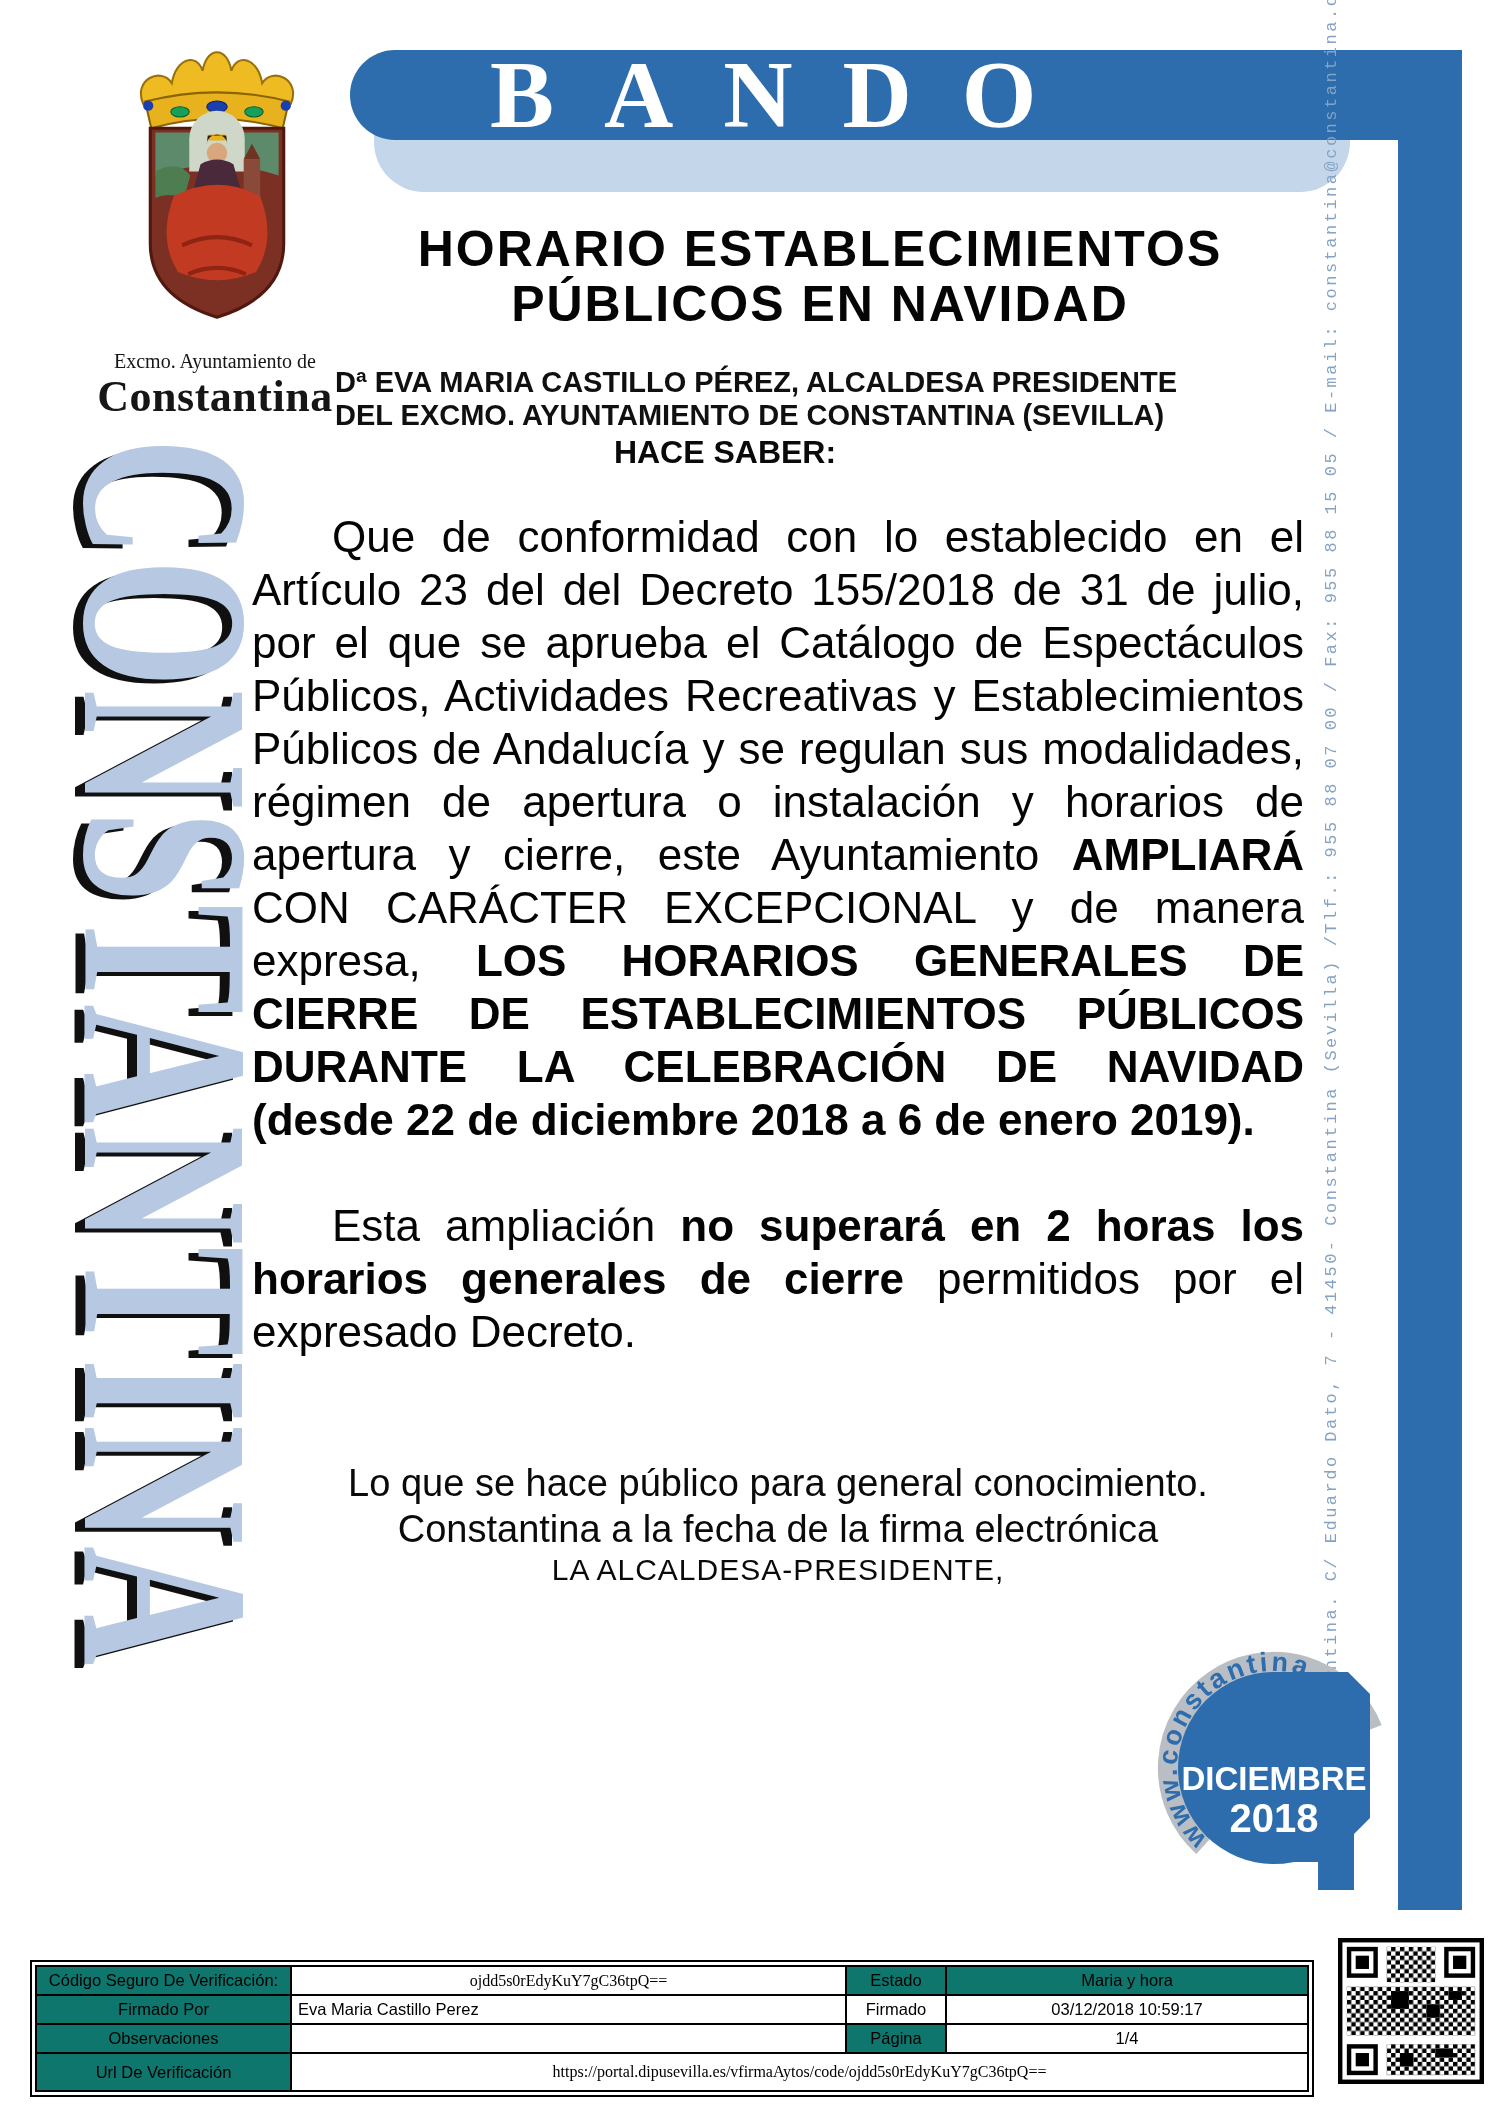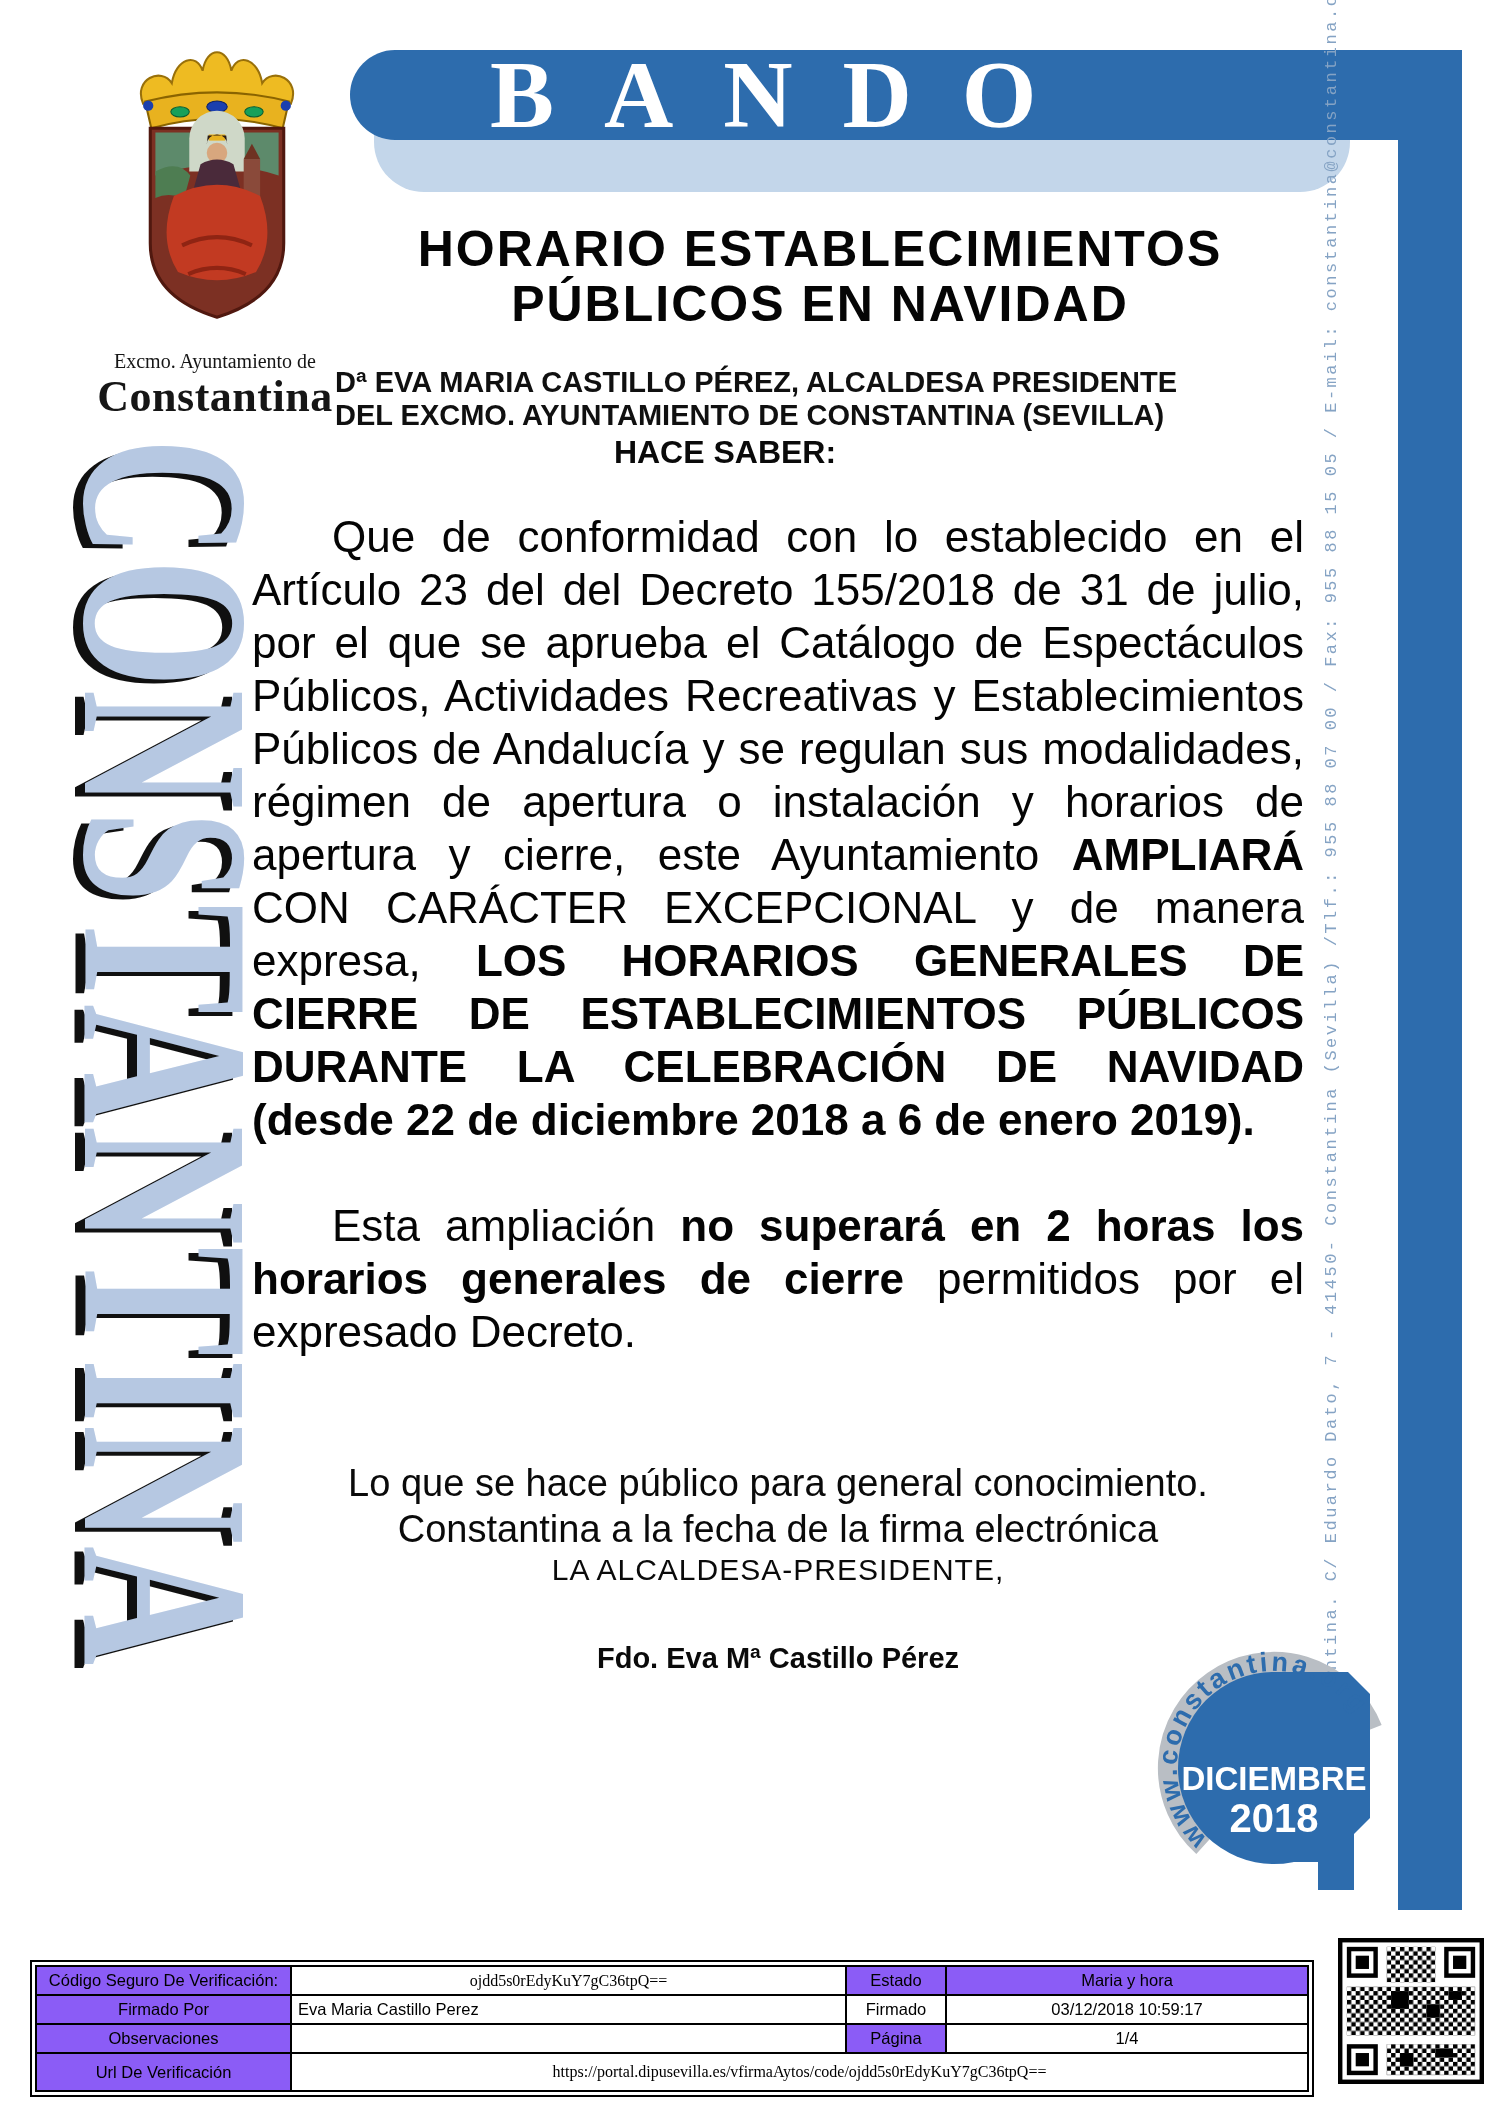--- a/index.html
+++ b/index.html
@@ -57,21 +57,21 @@
   .sig { top:1642px; font-size:29px; font-weight:bold; }
 
   
   .stamp { position:absolute; left:1146px; top:1650px; width:258px; height:242px; }
 
   
   .vtable-wrap { position:absolute; left:30px; top:1960px; width:1284px;
     border:2px solid #000; padding:3px; box-sizing:border-box; background:#fff; }
   .vtable { border-collapse:collapse; width:100%; table-layout:fixed; font-size:16.5px; color:#000; }
   .vtable td { border:2px solid #000; height:27px; padding:0 6px; overflow:hidden; white-space:nowrap; }
-  .vtable .lbl { background:#8b5cf6; text-align:center; }
+  .vtable .lbl { background:#0f766e; text-align:center; }
   .vtable .ctr { text-align:center; }
   .vtable .mono { font-family:Liberation Serif, serif; font-size:16px; text-align:center; }
   .vtable .url-row td { height:36px; }
 
   .qr { position:absolute; left:1338px; top:1938px; width:146px; height:146px; }
 </style>
 </head>
 <body>
 
 <div class="page">
@@ -126,21 +126,20 @@
   <div class="hace-saber">HACE SABER:</div>
 
   <div class="body-text">
     <p class="para"><span>Que de conformidad con lo establecido en el Artículo 23 del del Decreto 155/2018 de 31 de julio,  por el que se aprueba el Catálogo de Espectáculos Públicos, Actividades Recreativas y Establecimientos Públicos de Andalucía y se regulan sus modalidades, régimen de apertura o instalación y horarios de apertura y cierre, este Ayuntamiento </span><span class="b">AMPLIARÁ</span><span> CON CARÁCTER EXCEPCIONAL y de manera expresa, </span><span class="b">LOS HORARIOS GENERALES DE CIERRE DE ESTABLECIMIENTOS PÚBLICOS DURANTE LA CELEBRACIÓN DE NAVIDAD (desde 22 de diciembre 2018 a 6 de enero 2019).</span></p>
     <p class="para"><span>Esta ampliación </span><span class="b">no superará en 2 horas los horarios generales de cierre</span><span> permitidos por el expresado Decreto.</span></p>
   </div>
 
   <div class="closing c2">Constantina a  la fecha de la firma electrónica</div>
   <div class="closing c1">Lo que se hace público para general conocimiento.</div>
   <div class="closing c3">LA ALCALDESA-PRESIDENTE,</div>
-  <div class="closing sig">Fdo. Eva Mª Castillo Pérez</div>
 
   <svg class="stamp" viewBox="0 0 258 242" aria-hidden="true">
     <defs>
       <path id="stArcT" d="M63,190 A97,97 0 1 1 218,82"></path>
     </defs>
     <path d="M63,190 A97,97 0 1 1 218,82" stroke="#b9bec4" stroke-width="38" fill="none"></path>
     <circle cx="128" cy="118" r="96" fill="#2d6cad"></circle>
     <path d="M128,22 h74 l22,22 v124 l-16,16 v56 h-36 v-28 h-44 z" fill="#2d6cad"></path>
     <text x="128" y="140" text-anchor="middle" font-family="Liberation Sans, sans-serif" font-size="33" font-weight="bold" fill="#ffffff">DICIEMBRE</text>
     <text x="128" y="182" text-anchor="middle" font-family="Liberation Sans, sans-serif" font-size="40" font-weight="bold" fill="#ffffff">2018</text>

